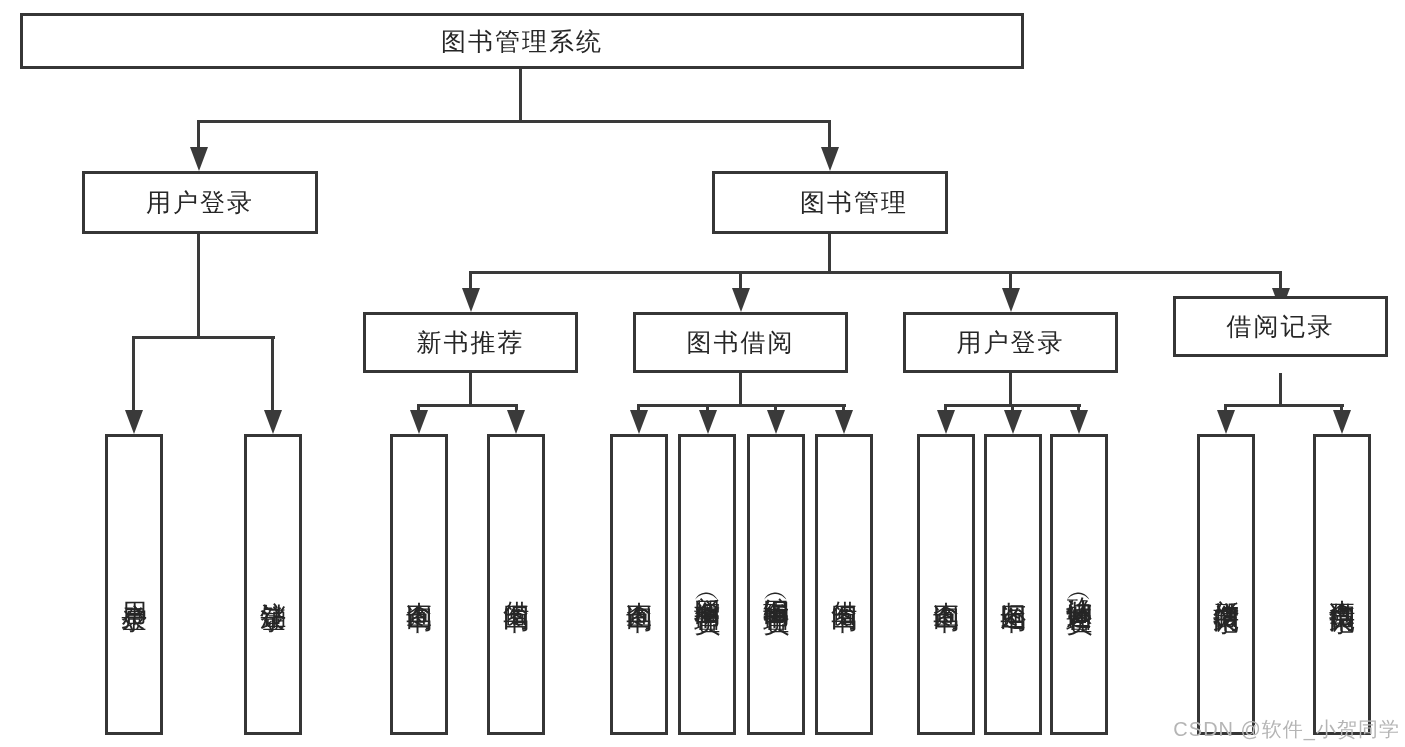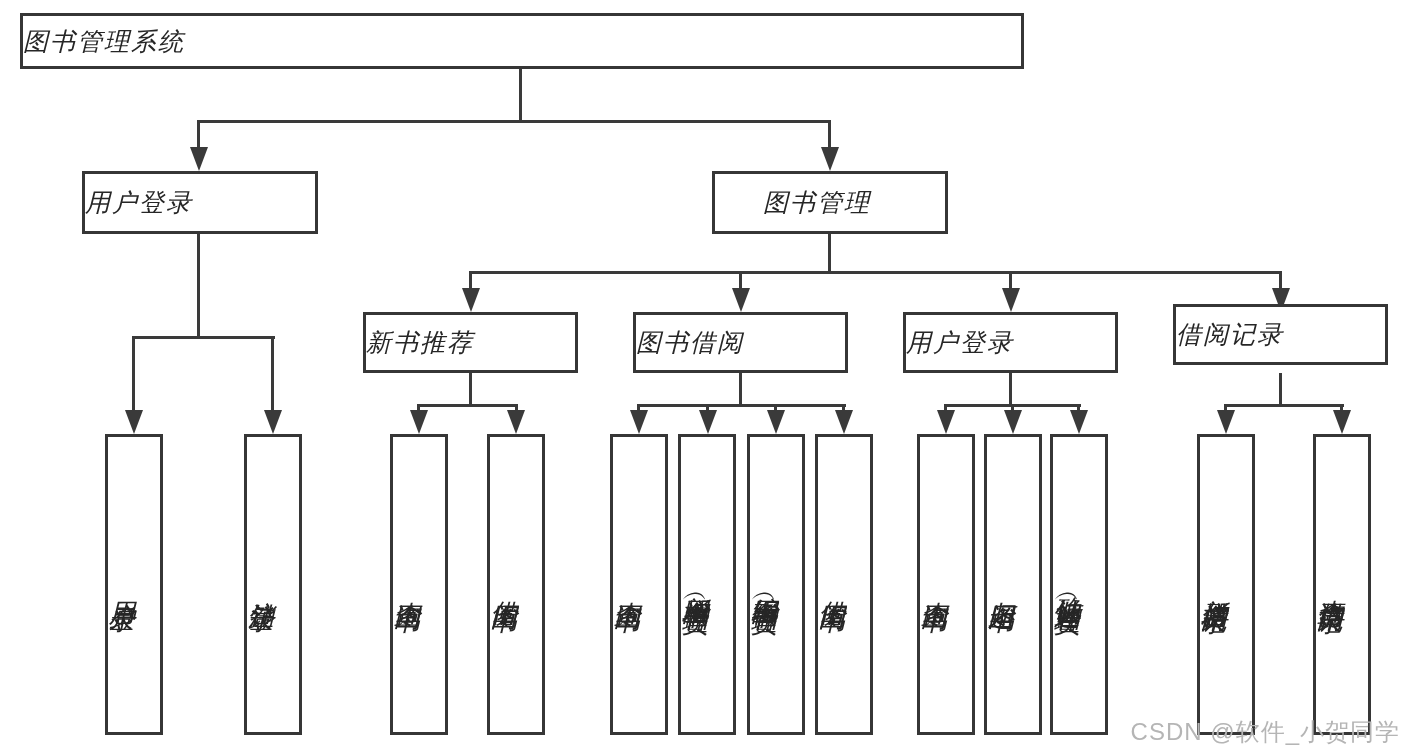--- a/index.html
+++ b/index.html
@@ -16,22 +16,22 @@
     overflow: hidden;
   }
   
   .node {
     position: absolute;
     box-sizing: border-box;
     border: 3px solid #363636;
     background: #ffffff;
     display: flex;
     align-items: center;
+    justify-content: center;
     color: #262626;
-    font-style: italic;
   }
   .node.h {
     font-size: 25px;
     letter-spacing: 2px;
     white-space: nowrap;
   }
   .node.leaf {
     width: 58px;
     top: 434px;
     height: 301px;
@@ -60,21 +60,21 @@
     width: 0;
     height: 0;
     border-left: 9px solid transparent;
     border-right: 9px solid transparent;
     border-top: 24px solid #3a3a3a;
   }
   .watermark {
     position: absolute;
     right: 5px;
     top: 716px;
-    font-size: 24px;
+    font-size: 20px;
     color: #b5b5b5;
     letter-spacing: 1px;
     white-space: nowrap;
   }
 </style>
 </head>
 <body>
 
 <div class="canvas">
 
@@ -116,21 +116,21 @@
 
   <div class="node h" style="left:633px; top:312px; width:215px; height:61px;">
     <span>图书借阅</span>
   </div>
   <div class="node h" style="left:363px; top:312px; width:215px; height:61px;">
     <span>新书推荐</span>
   </div>
   <div class="node h" style="left:903px; top:312px; width:215px; height:61px;">
     <span>用户登录</span>
   </div>
-  <div class="node h" style="left:1173px; top:304px; width:215px; height:61px;">
+  <div class="node h" style="left:1173px; top:296px; width:215px; height:61px;">
     <span>借阅记录</span>
   </div>
 
   <div class="vl" style="left:469px; top:373px; height:34px;"></div>
   <div class="vl" style="left:739px; top:373px; height:34px;"></div>
   <div class="vl" style="left:1009px; top:373px; height:34px;"></div>
   <div class="vl" style="left:1279px; top:373px; height:34px;"></div>
 
   <div class="hl" style="left:417px; top:404px; width:101px;"></div>
   <div class="hl" style="left:637px; top:404px; width:209px;"></div>

